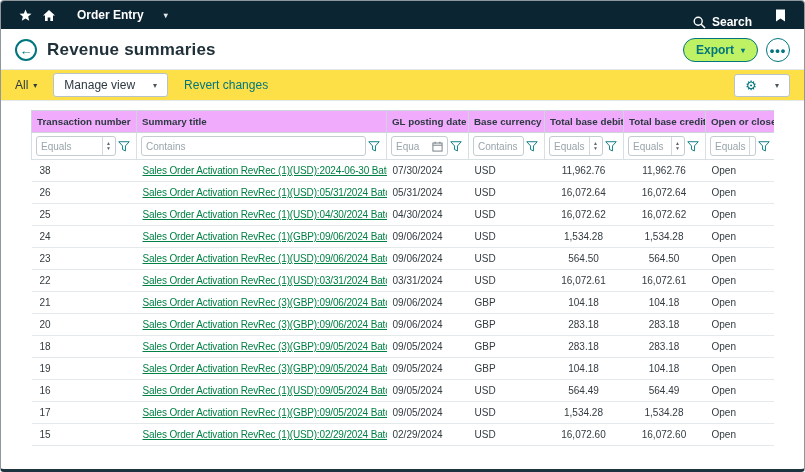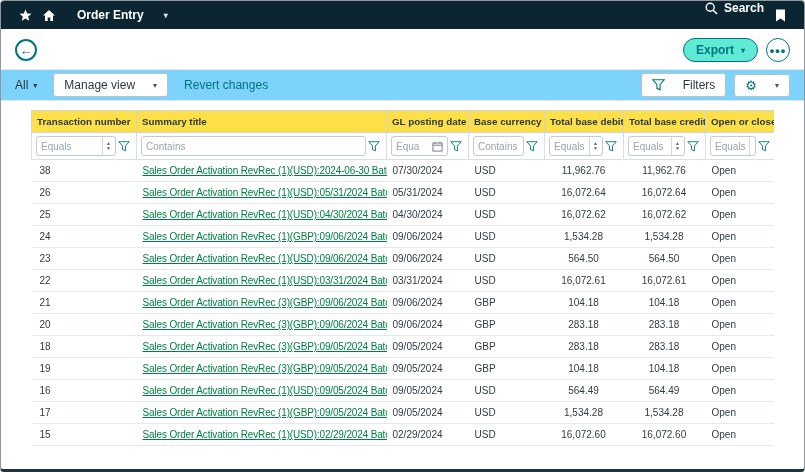--- a/index.html
+++ b/index.html
@@ -7,54 +7,54 @@
   body { font-family:"Liberation Sans", sans-serif; background:#fff; }
   .page { width:805px; height:472px; border:1px solid #8f979c; border-bottom:3px solid #1d3440;
           border-radius:4px; overflow:hidden; background:#fff; display:flex; flex-direction:column; }
 
   
   .topbar { height:28px; flex:0 0 auto; background:var(--topbar_bg,#0b2532); display:flex;
             align-items:center; padding:0 12px; color:#fff; }
   .tb-icon { width:24px; height:28px; display:flex; align-items:center; justify-content:center; cursor:pointer; }
   .nav-module { display:flex; align-items:center; margin-left:16px; font-size:12px; font-weight:bold; cursor:pointer; }
   .nav-module .chev { margin-left:20px; font-size:8px; color:#e3eaee; }
-  .topbar-right { margin-left:auto; display:flex; align-items:flex-start; gap:4px; }
+  .topbar-right { margin-left:auto; display:flex; align-items:flex-end; gap:16px; }
   .search { display:flex; align-items:center; gap:6px; font-size:12px; font-weight:bold; cursor:pointer; }
 
   
   .header { display:flex; align-items:center; gap:10px; padding:9px 14px 7px 14px; background:#fff; }
   .back-btn { width:22px; height:22px; border-radius:50%; border:2px solid var(--teal,#00757d);
               color:var(--teal,#00757d); background:#fff; display:flex; align-items:center;
               justify-content:center; font-size:13px; font-weight:bold; cursor:pointer; flex:0 0 auto; }
   .page-title { font-size:17px; font-weight:bold; color:#21313a; letter-spacing:.2px; }
   .header-actions { margin-left:auto; display:flex; align-items:center; gap:8px; }
   .export-btn { height:24px; padding:0 12px; border:1px solid var(--teal,#00757d); border-radius:13px;
-                background:#5eead4; color:var(--teal,#00757d); font-weight:bold; font-size:12px;
+                background:#bef264; color:var(--teal,#00757d); font-weight:bold; font-size:12px;
                 display:flex; align-items:center; gap:7px; cursor:pointer; }
   .export-btn .chev { font-size:8px; }
   .more-btn { width:24px; height:24px; border-radius:50%; border:1px solid var(--teal,#00757d);
               background:#fff; color:var(--teal,#00757d); display:flex; align-items:center;
               justify-content:center; font-size:13px; font-weight:bold; cursor:pointer; letter-spacing:1px; }
 
   
-  .toolbar { height:31px; flex:0 0 auto; background:#7dd3fc; border-top:1px solid #e2e8ea;
+  .toolbar { height:31px; flex:0 0 auto; background:#fde047; border-top:1px solid #e2e8ea;
              border-bottom:1px solid #e2e8ea; display:flex; align-items:center; padding:15px 14px;
              gap:16px; font-size:12px; color:#333f45; }
   .view-select { display:flex; align-items:center; gap:5px; cursor:pointer; color:#2c3940; }
   .view-select .chev { font-size:8px; color:#2c3940; }
   .manage-btn, .tb-btn { background:#fff; border:1px solid #b9c3c7; border-radius:3px; padding:4px 10px;
              font-size:12px; color:#2c3940; display:flex; align-items:center; gap:18px; cursor:pointer; }
   .revert-link { color:var(--teal,#00757d); cursor:pointer; }
   .toolbar-right { margin-left:auto; display:flex; align-items:center; gap:8px; }
   .chev { font-size:8px; color:#4a565c; }
 
   
   .table-wrap { margin:9px 30px 0 30px; flex:1; overflow:hidden; }
   table { border-collapse:collapse; width:745px; table-layout:fixed; }
-  thead th { background:#fde047; border:1px solid #ccd5d9; font-size:9.8px; font-weight:bold;
+  thead th { background:#f0abfc; border:1px solid #ccd5d9; font-size:9.8px; font-weight:bold;
              color:#2c3940; text-align:left; padding:4px 5px; height:22px; white-space:nowrap; overflow:hidden; }
   tr.filter-row td { border:1px solid #d9e0e3; background:#fff; padding:3px 4px; height:27px; }
   .fcell { display:flex; align-items:center; }
   .fbox { display:flex; align-items:center; gap:3px; border:1px solid #c3ccd0; border-radius:3px; height:20px;
           padding:0 4px; background:#fff; color:#99a5ab; font-size:10px; flex:1 1 auto; min-width:0;
           overflow:hidden; white-space:nowrap; font-family:"Liberation Sans", sans-serif; }
   input.fbox::placeholder { color:#99a5ab; opacity:1; }
   input.fbox { outline:none; }
   .spin { margin-left:auto; display:flex; flex-direction:column; align-items:center; justify-content:center;
           font-size:5px; line-height:5px; color:#5c686e; border-left:1px solid #d4dbde; padding-left:3px;
@@ -100,46 +100,41 @@
       <span class="tb-icon">
         <svg width="11" height="13" viewBox="0 0 11 13">
             <path d="M1 .5 H10 V12.5 L5.5 9.4 L1 12.5 Z" fill="#fff"></path>
           </svg>
       </span>
     </span>
   </div>
 
   <div class="header">
     <span class="back-btn">←</span>
+    <span class="page-title">Revenue summaries</span>
     <span class="header-actions">
       <span class="export-btn">
         <span>Export</span>
         <span class="chev" style="color:var(--teal,#00757d)">▾</span>
       </span>
       <span class="more-btn">•••</span>
     </span>
   </div>
 
   <div class="toolbar">
     <span class="view-select">
       <span>All</span>
       <span class="chev">▾</span>
     </span>
     <span class="manage-btn">
       <span>Manage view</span>
       <span class="chev">▾</span>
     </span>
     <span class="revert-link">Revert changes</span>
     <span class="toolbar-right">
-      <span class="tb-btn">
-        <svg width="13" height="12" viewBox="0 0 13 12">
-            <path d="M.8 .8 H12.2 L8.1 5.4 V10.8 L4.9 9.3 V5.4 Z" fill="none" stroke="#00757d" stroke-width="1.1"></path>
-          </svg>
-        <span>Filters</span>
-      </span>
       <span class="tb-btn">
         <span style="color:var(--teal,#00757d);font-size:13px;line-height:1;">⚙</span>
         <span class="chev">▾</span>
       </span>
     </span>
   </div>
 
   <div class="table-wrap">
     <table>
       <colgroup>

